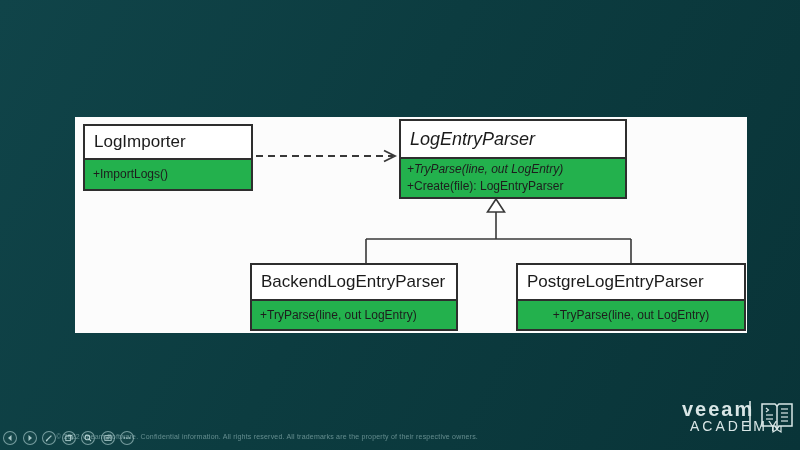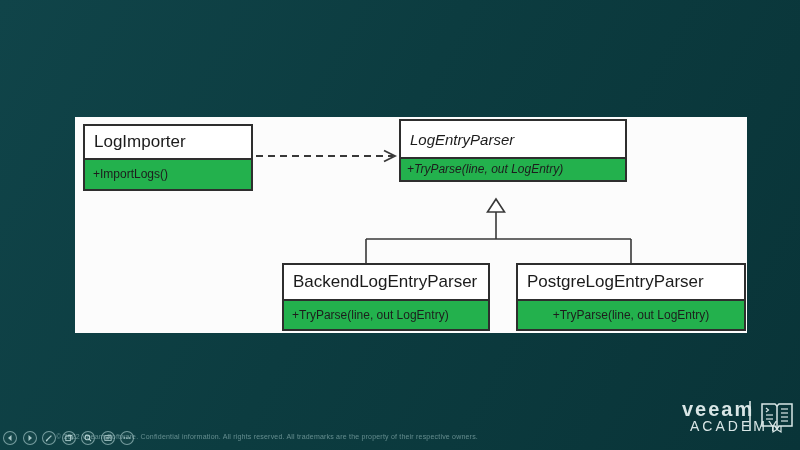--- a/index.html
+++ b/index.html
@@ -25,34 +25,34 @@
 
   .uml-box {
     position:absolute; box-sizing:border-box;
     border:2px solid #2e2e2e; background:#23b14d;
   }
   .uml-header {
     background:#ffffff; border-bottom:2px solid #2e2e2e;
     padding-left:9px; color:#1b1b1b; font-size:17px;
     display:flex; align-items:center;
   }
-  .uml-header.abstract { font-style:italic; font-size:15px; }
+  .uml-header.abstract { font-style:italic; font-size:18px; }
   .uml-methods { padding:3px 8px; color:#1d1d1d; font-size:12px; line-height:18px; }
   .method-line { white-space:nowrap; }
   .method-line.italic { font-style:italic; }
 
   #box-logimporter { left:8px; top:7px; width:170px; }
   #box-logimporter .uml-header { height:32px; }
   #box-logimporter .uml-methods { line-height:23px; }
 
   #box-logentryparser { left:324px; top:2px; width:228px; }
   #box-logentryparser .uml-header { height:36px; }
   #box-logentryparser .uml-methods { line-height:17px; padding:2px 6px; }
 
-  #box-backend { left:175px; top:146px; width:208px;margin-left:32px; }
+  #box-backend { left:175px; top:146px; width:208px; }
   #box-backend .uml-header { height:34px; }
   #box-backend .uml-methods { line-height:22px; }
 
   #box-postgre { left:441px; top:146px; width:230px;text-align:center; }
   #box-postgre .uml-header { height:34px; }
   #box-postgre .uml-methods { line-height:22px; }
 
   .footer-copyright {
     position:absolute; left:56px; top:433px;
     font-size:7px; letter-spacing:0.2px; white-space:nowrap;
@@ -120,20 +120,21 @@
       <div class="uml-header">LogImporter</div>
       <div class="uml-methods">
         <div class="method-line">+ImportLogs()</div>
       </div>
     </div>
 
     <div class="uml-box" id="box-logentryparser">
       <div class="uml-header abstract">LogEntryParser</div>
       <div class="uml-methods">
         <div class="method-line italic">+TryParse(line, out LogEntry)</div>
+        <div class="method-line">+Create(file): LogEntryParser</div>
       </div>
     </div>
 
     <div class="uml-box" id="box-backend">
       <div class="uml-header">BackendLogEntryParser</div>
       <div class="uml-methods">
         <div class="method-line">+TryParse(line, out LogEntry)</div>
       </div>
     </div>
 

